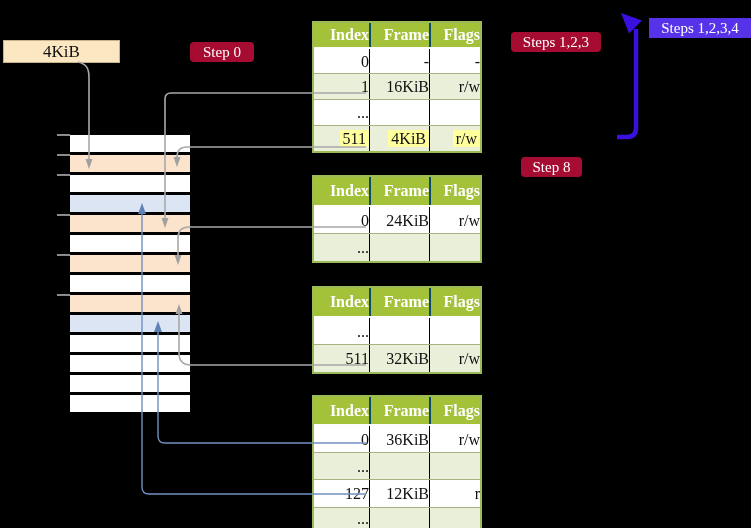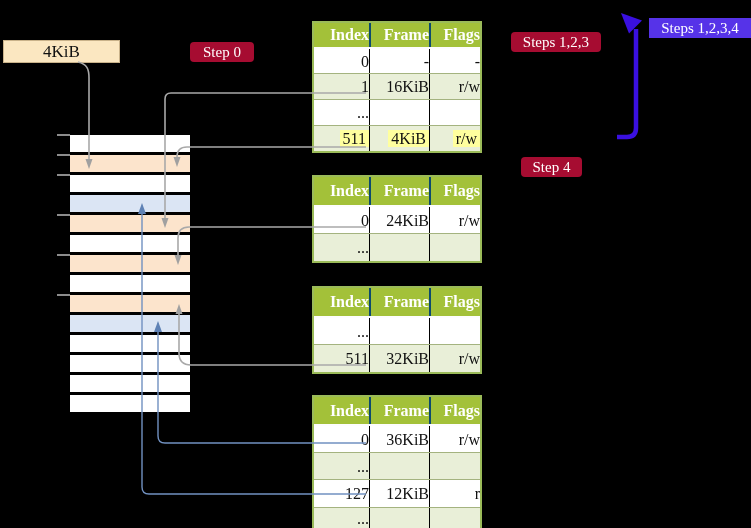--- a/index.html
+++ b/index.html
@@ -50,21 +50,21 @@
 </style>
 </head>
 <body>
 
 <div id="canvas">
 
   <div id="frame-box">4KiB</div>
   <div id="step0" class="badge red">Step 0</div>
   <div id="steps123" class="badge red">Steps 1,2,3</div>
   <div id="steps1234" class="badge violet">Steps 1,2,3,4</div>
-  <div id="step4" class="badge red">Step 4</div>
+  <div id="step4" class="badge red">Step 8</div>
 
   <div id="memory-strip">
       <div class="mrow w" style="top: 0px;"></div>
       <div class="mrow p" style="top: 20px;"></div>
       <div class="mrow w" style="top: 40px;"></div>
       <div class="mrow b" style="top: 60px;"></div>
       <div class="mrow p" style="top: 80px;"></div>
       <div class="mrow w" style="top: 100px;"></div>
       <div class="mrow p" style="top: 120px;"></div>
       <div class="mrow w" style="top: 140px;"></div>

